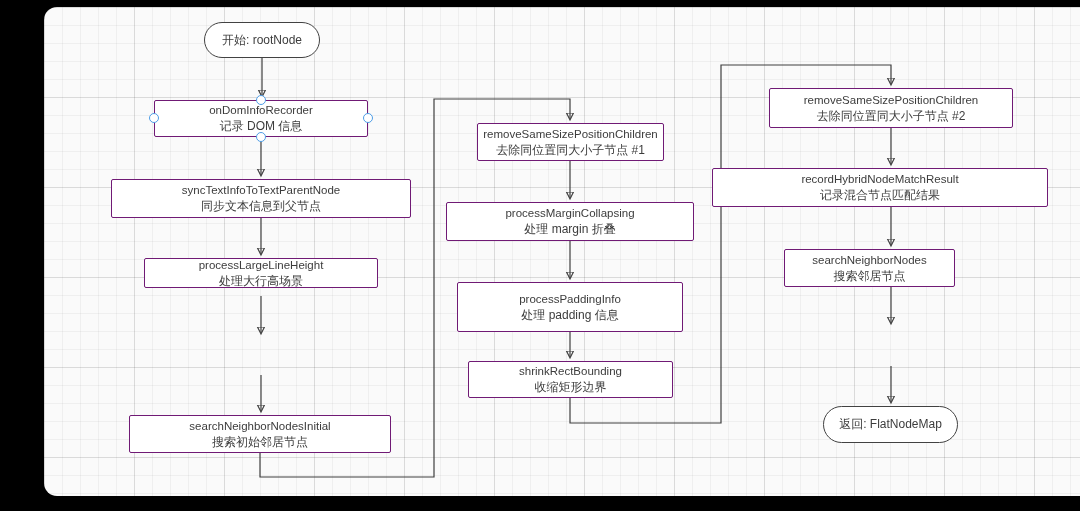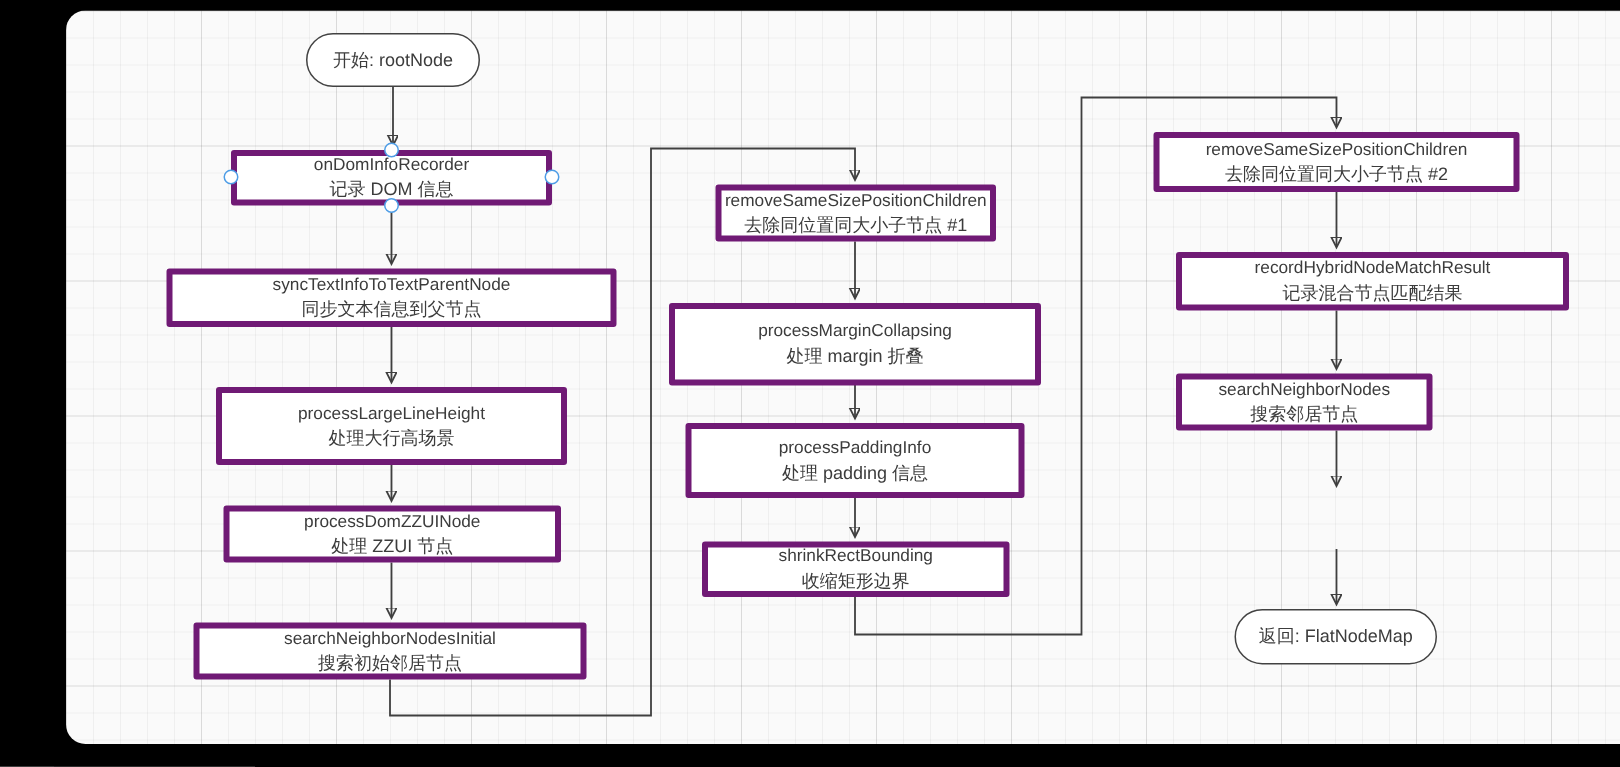--- a/index.html
+++ b/index.html
@@ -38,21 +38,21 @@
   }
   .connectors path {
     fill: none;
     stroke: #3f3f3f;
     stroke-width: 1.2;
   }
 
   .node {
     position: absolute;
     background: #fff;
-    border: 4px solid #701a75;
+    border: 1px solid #701a75;
     border-radius: 2px;
     display: flex;
     flex-direction: column;
     align-items: center;
     justify-content: center;
     z-index: 3;
     text-align: center;
     color: #3c3c3c;
   }
   .node .en {
@@ -119,61 +119,57 @@
   <div class="node" style="left:75px;top:179px;width:300px;height:39px">
     <div class="en">syncTextInfoToTextParentNode</div>
     <div class="zh">同步文本信息到父节点</div>
   </div>
 
   <div class="node selected" style="left:118px;top:100px;width:214px;height:37px">
     <div class="en">onDomInfoRecorder</div>
     <div class="zh">记录 DOM 信息</div>
   </div>
 
-  <div class="node" style="left:108px;top:258px;width:234px;height:52px">
+  <div class="node" style="left:108px;top:258px;width:234px;height:30px">
     <div class="en">processLargeLineHeight</div>
     <div class="zh">处理大行高场景</div>
   </div>
 
-  <div class="node" style="left:113px;top:337px;width:225px;height:38px">
-    <div class="en">processDomZZUINode</div>
-    <div class="zh">处理 ZZUI 节点</div>
-  </div>
 
   <div class="node" style="left:93px;top:415px;width:262px;height:38px">
     <div class="en">searchNeighborNodesInitial</div>
     <div class="zh">搜索初始邻居节点</div>
   </div>
 
   <div class="node" style="left:441px;top:123px;width:187px;height:38px">
     <div class="en">removeSameSizePositionChildren</div>
     <div class="zh">去除同位置同大小子节点 #1</div>
   </div>
 
-  <div class="node" style="left:410px;top:202px;width:248px;height:55px">
+  <div class="node" style="left:410px;top:202px;width:248px;height:39px">
     <div class="en">processMarginCollapsing</div>
     <div class="zh">处理 margin 折叠</div>
   </div>
 
   <div class="node" style="left:421px;top:282px;width:226px;height:50px">
     <div class="en">processPaddingInfo</div>
     <div class="zh">处理 padding 信息</div>
   </div>
 
   <div class="node" style="left:432px;top:361px;width:205px;height:37px">
     <div class="en">shrinkRectBounding</div>
     <div class="zh">收缩矩形边界</div>
   </div>
 
   <div class="node" style="left:733px;top:88px;width:244px;height:40px">
     <div class="en">removeSameSizePositionChildren</div>
     <div class="zh">去除同位置同大小子节点 #2</div>
   </div>
 
-  <div class="node" style="left:748px;top:168px;width:262px;height:39px">
+  <div class="node" style="left:676px;top:168px;width:336px;height:39px">
     <div class="en">recordHybridNodeMatchResult</div>
     <div class="zh">记录混合节点匹配结果</div>
   </div>
 
   <div class="node" style="left:748px;top:249px;width:171px;height:38px">
     <div class="en">searchNeighborNodes</div>
     <div class="zh">搜索邻居节点</div>
   </div>
 
 

